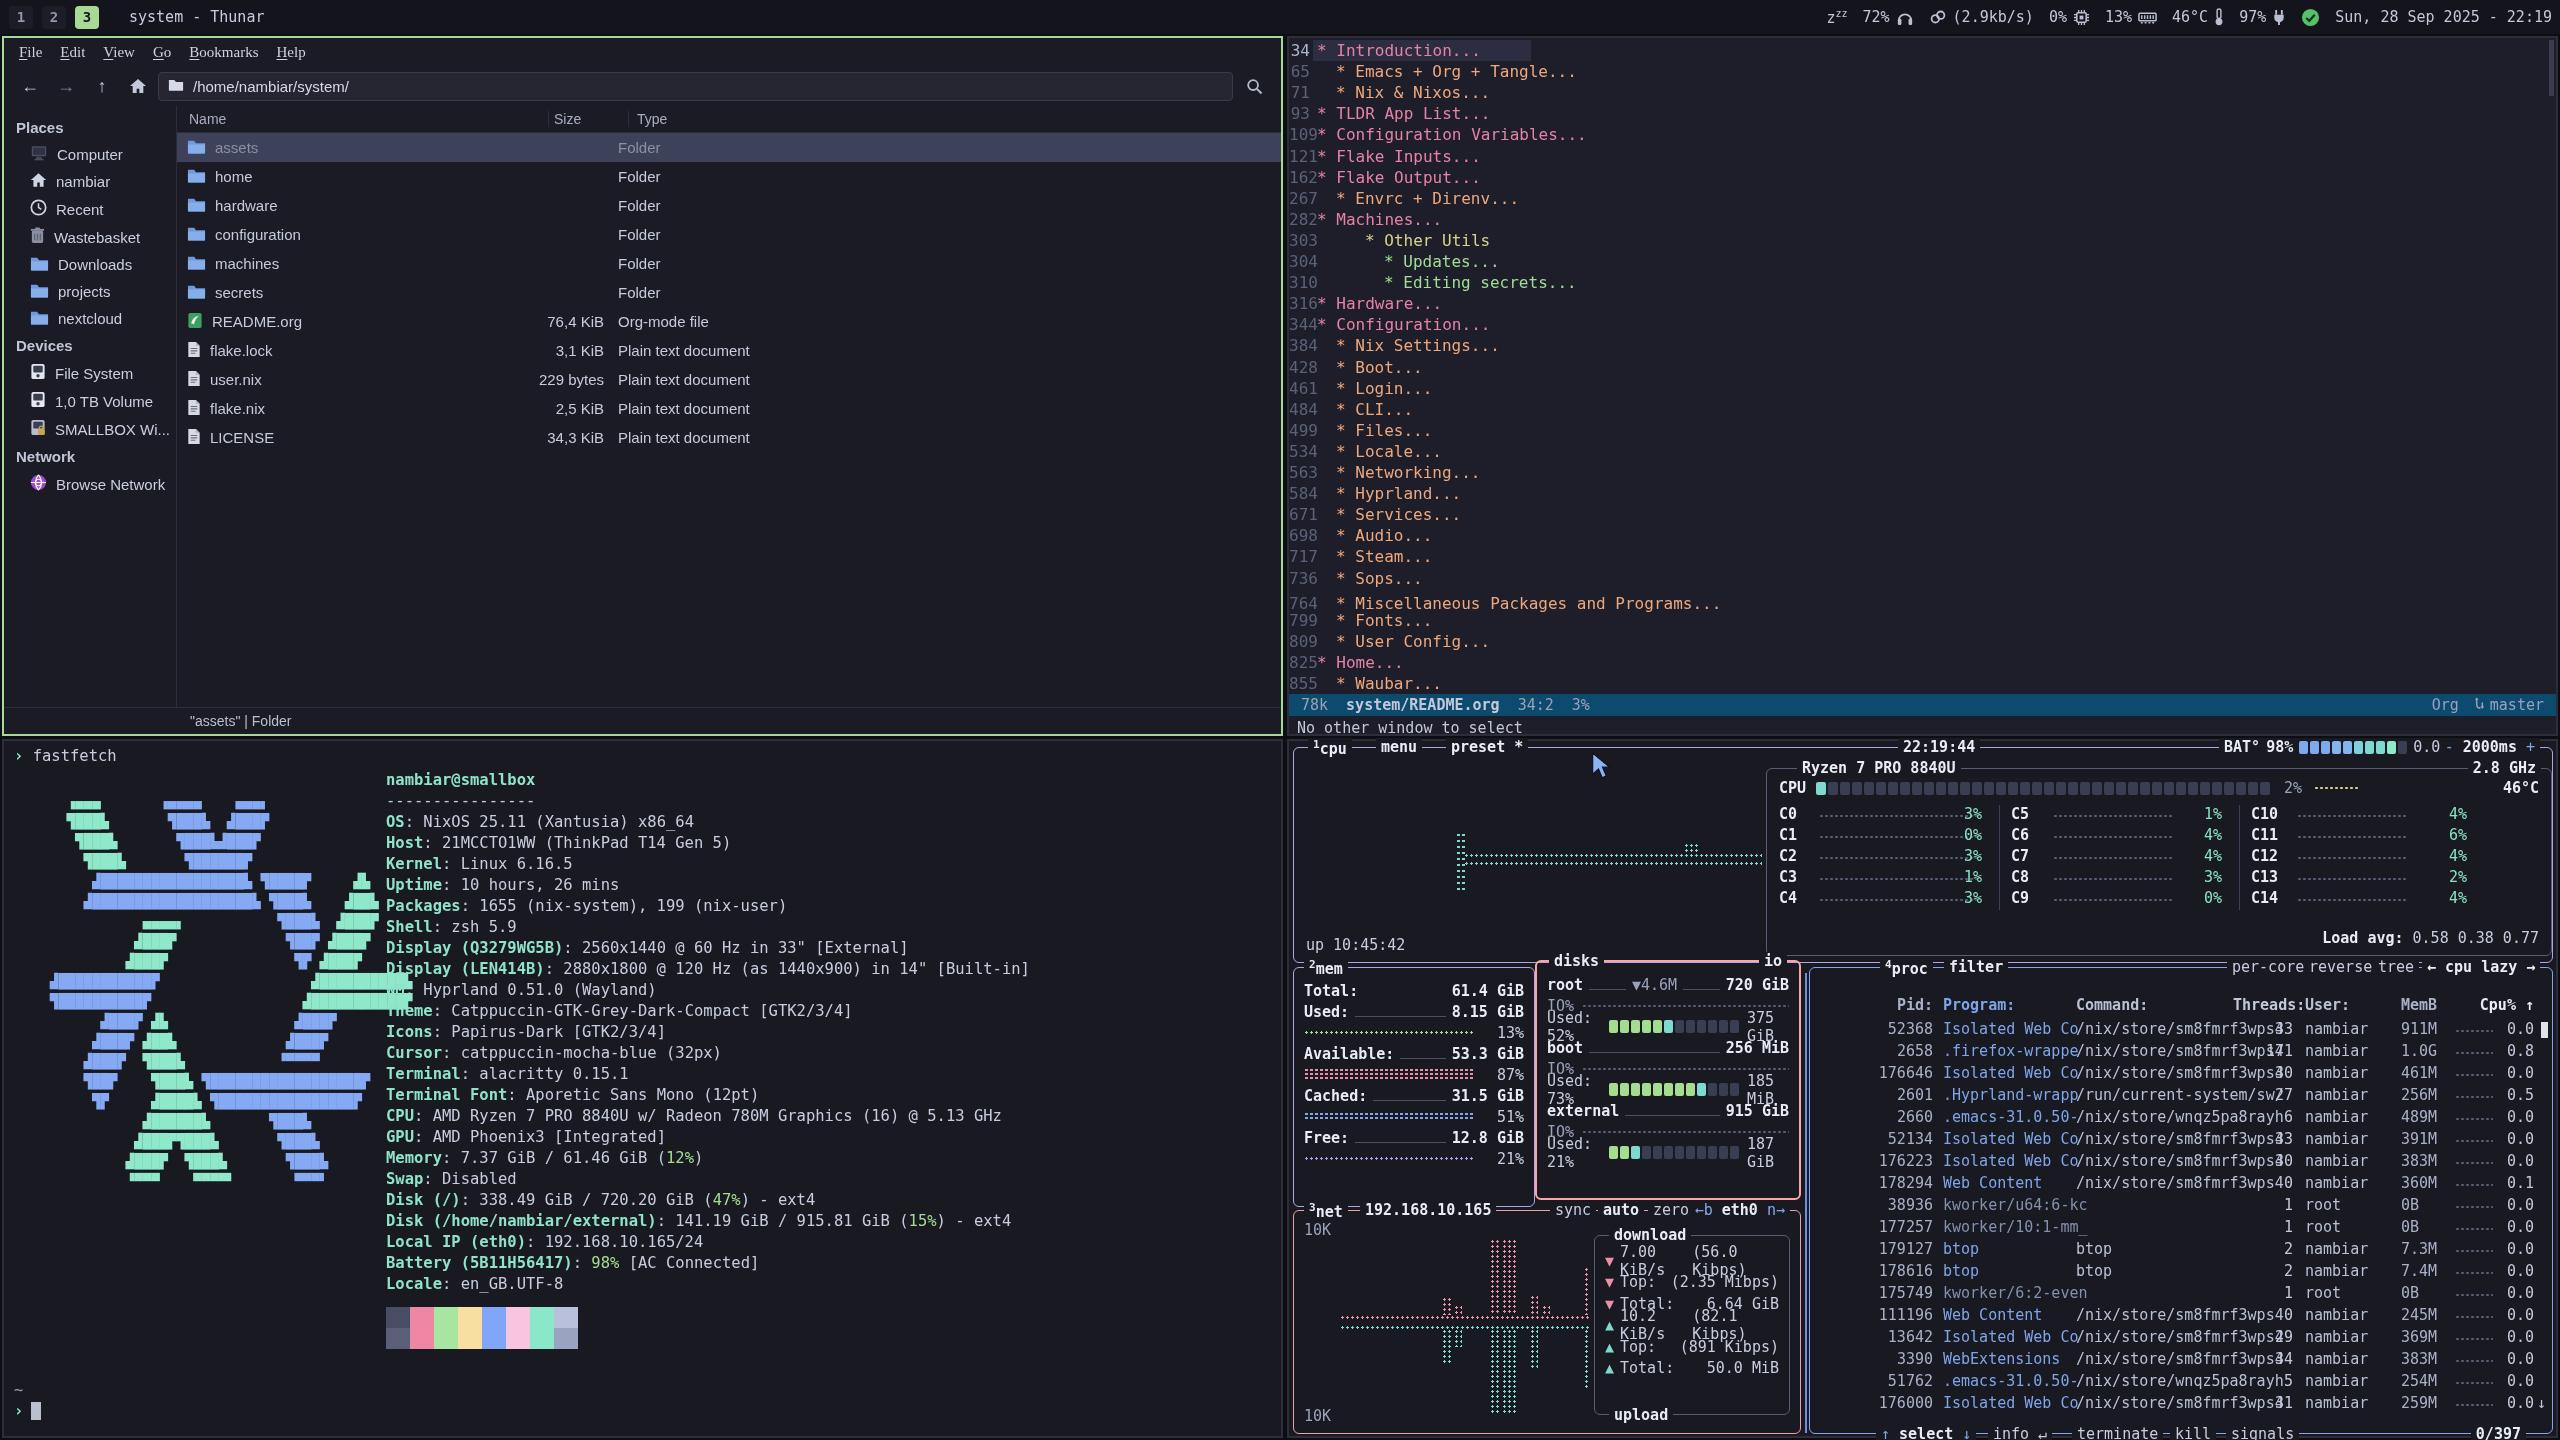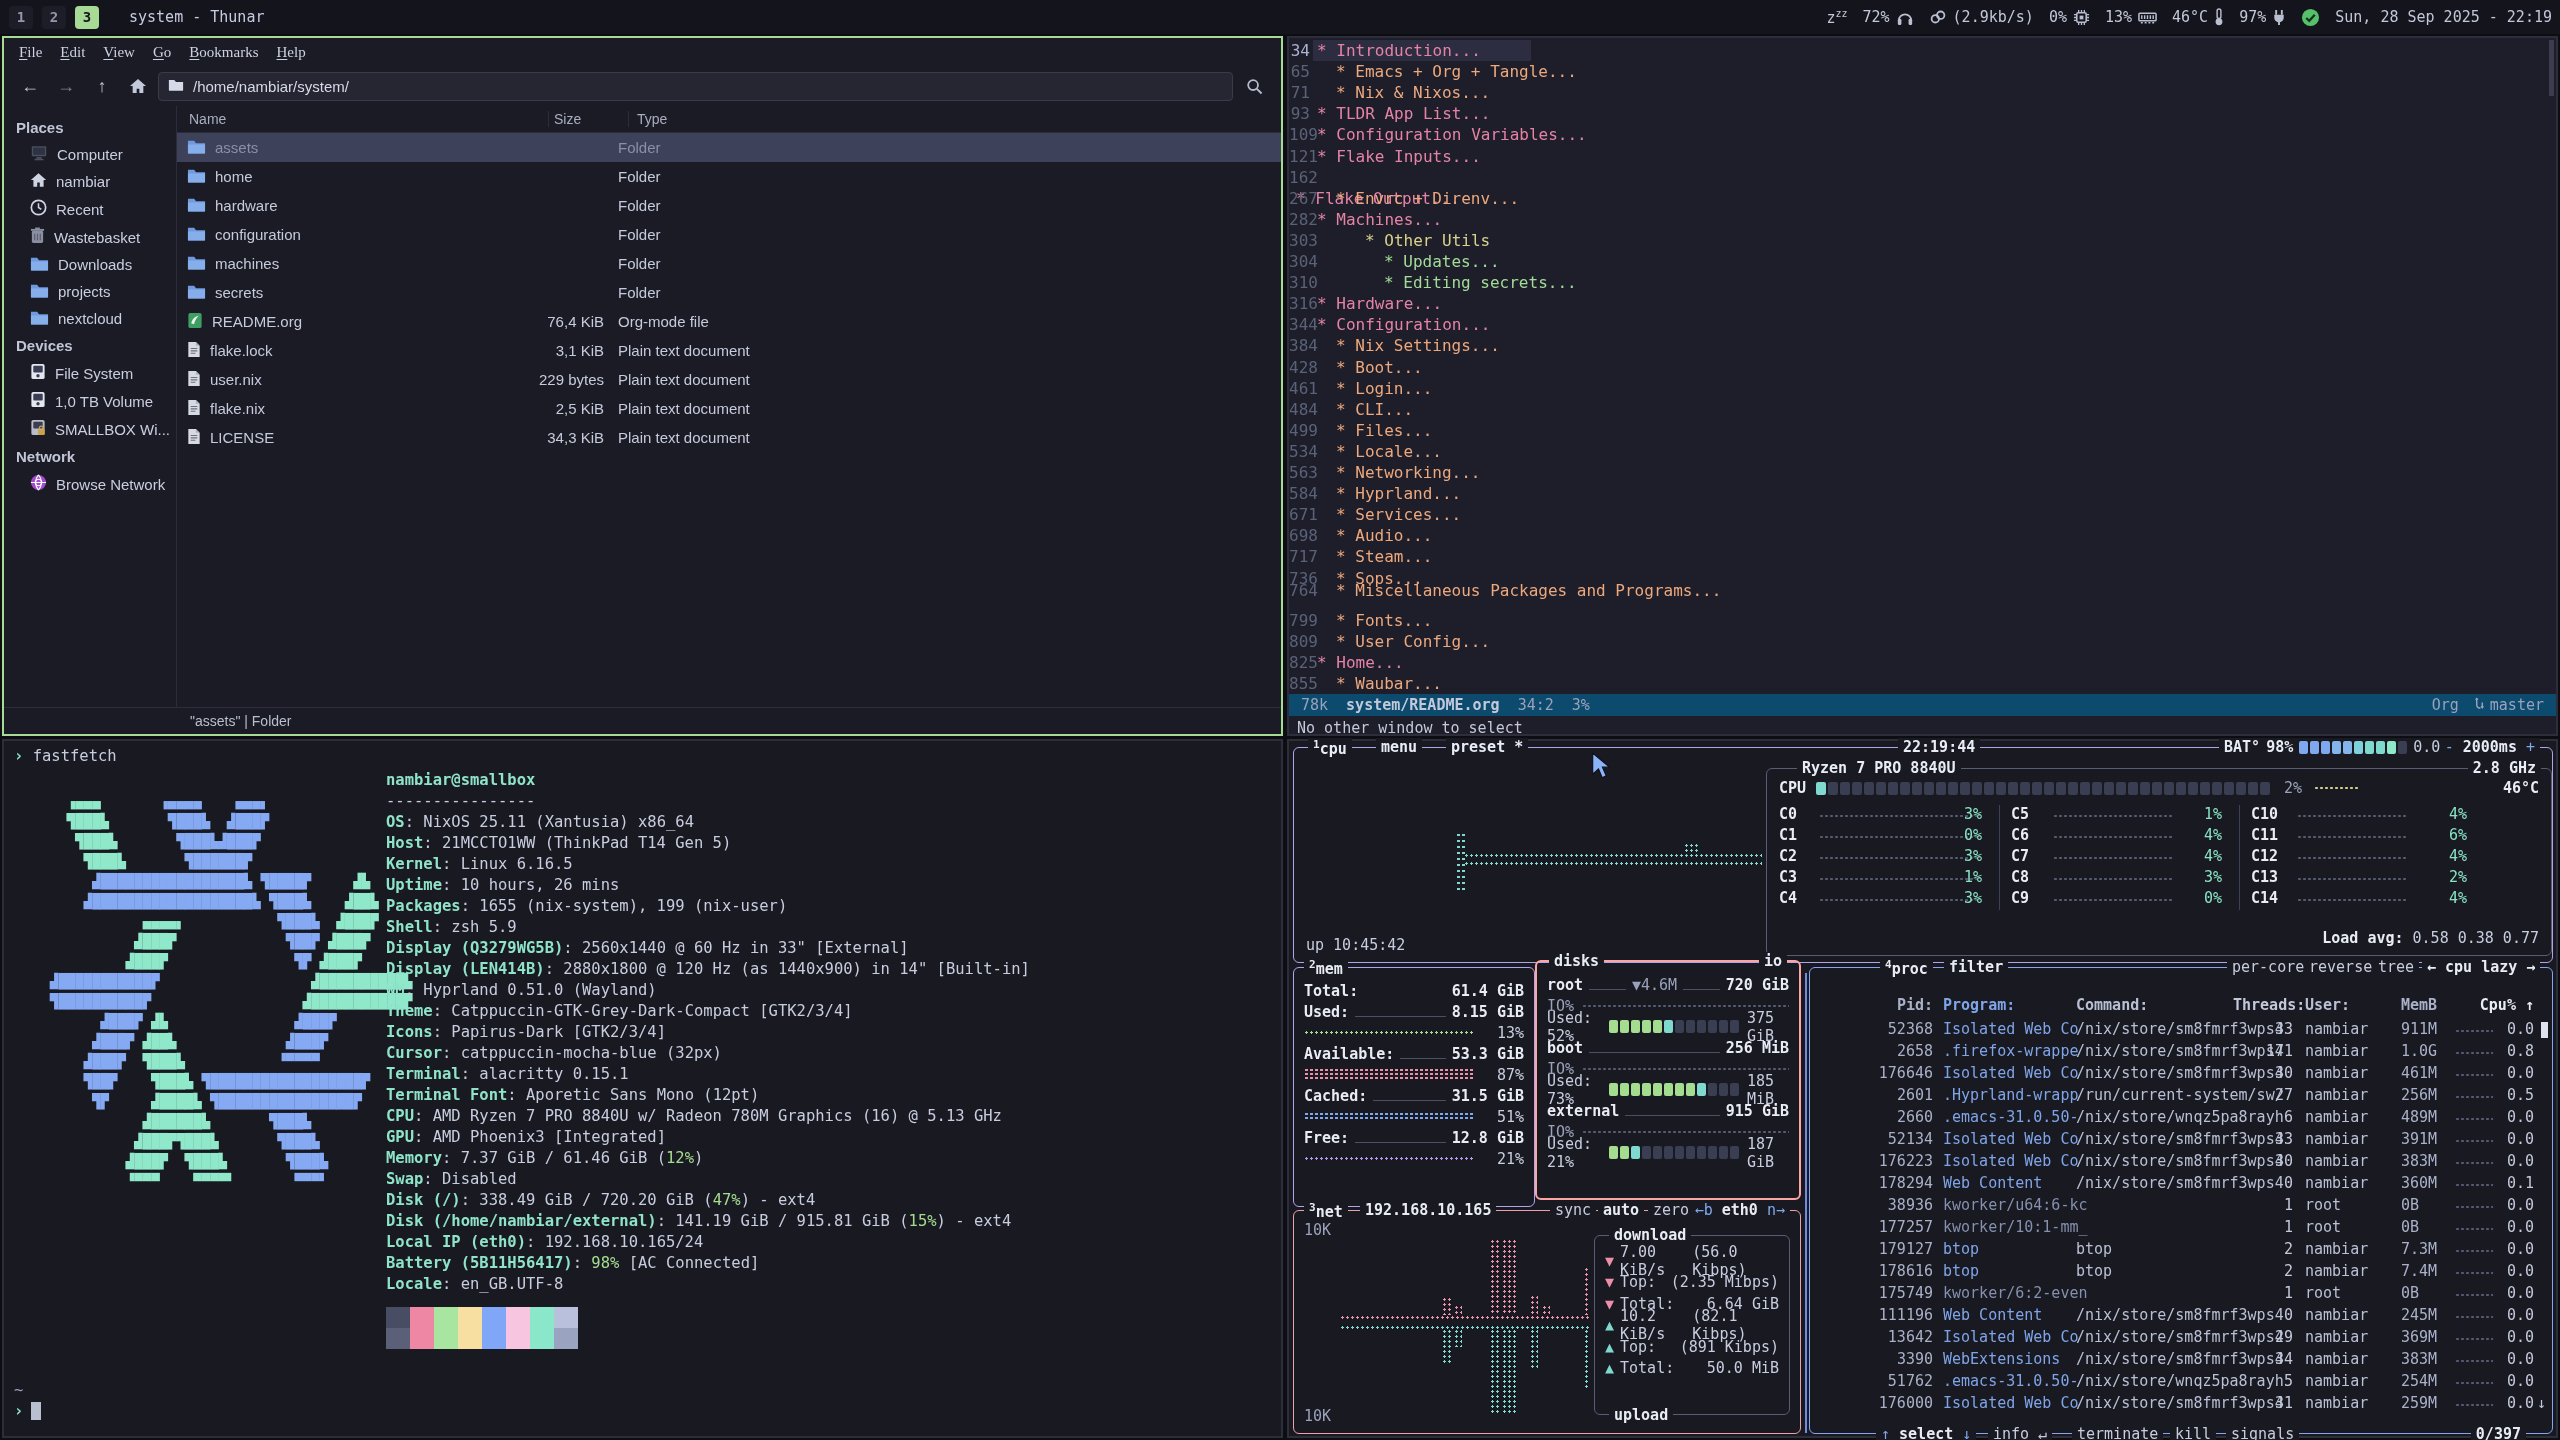--- a/index.html
+++ b/index.html
@@ -463,41 +463,41 @@
   </div>
 
   <div class="win" id="emacs">
     <div class="ebuf" id="emacs-buffer">
         <div class="eline cur" style="top: 0px;"><div class="cur-bg" style="top: 0px;"></div><span class="lnum">34</span><span class="hl1" style="margin-left: 7px; position: relative;">* Introduction...</span></div>
         <div class="eline" style="top: 21.1px;"><span class="lnum">65</span><span class="hl2" style="margin-left: 26px; position: relative;">* Emacs + Org + Tangle...</span></div>
         <div class="eline" style="top: 42.2px;"><span class="lnum">71</span><span class="hl2" style="margin-left: 26px; position: relative;">* Nix &amp; Nixos...</span></div>
         <div class="eline" style="top: 63.3px;"><span class="lnum">93</span><span class="hl1" style="margin-left: 7px; position: relative;">* TLDR App List...</span></div>
         <div class="eline" style="top: 84.4px;"><span class="lnum">109</span><span class="hl1" style="margin-left: 7px; position: relative;">* Configuration Variables...</span></div>
         <div class="eline" style="top: 105.5px;"><span class="lnum">121</span><span class="hl1" style="margin-left: 7px; position: relative;">* Flake Inputs...</span></div>
-        <div class="eline" style="top: 126.6px; flex-direction: column;"><span class="lnum">162</span><span class="hl1" style="margin-left: 7px; position: relative;">* Flake Output...</span></div>
+        <div class="eline" style="top: 126.6px;"><span class="lnum">162</span><span class="hl1" style="margin-left: 7px; position: relative;">* Flake Output...</span></div>
         <div class="eline" style="top: 147.7px;"><span class="lnum">267</span><span class="hl2" style="margin-left: 26px; position: relative;">* Envrc + Direnv...</span></div>
         <div class="eline" style="top: 168.8px;"><span class="lnum">282</span><span class="hl1" style="margin-left: 7px; position: relative;">* Machines...</span></div>
         <div class="eline" style="top: 189.9px;"><span class="lnum">303</span><span class="hl3" style="margin-left: 55px; position: relative;">* Other Utils</span></div>
         <div class="eline" style="top: 211px;"><span class="lnum">304</span><span class="hl4" style="margin-left: 74px; position: relative;">* Updates...</span></div>
         <div class="eline" style="top: 232.1px;"><span class="lnum">310</span><span class="hl4" style="margin-left: 74px; position: relative;">* Editing secrets...</span></div>
         <div class="eline" style="top: 253.2px;"><span class="lnum">316</span><span class="hl1" style="margin-left: 7px; position: relative;">* Hardware...</span></div>
         <div class="eline" style="top: 274.3px;"><span class="lnum">344</span><span class="hl1" style="margin-left: 7px; position: relative;">* Configuration...</span></div>
         <div class="eline" style="top: 295.4px;"><span class="lnum">384</span><span class="hl2" style="margin-left: 26px; position: relative;">* Nix Settings...</span></div>
         <div class="eline" style="top: 316.5px;"><span class="lnum">428</span><span class="hl2" style="margin-left: 26px; position: relative;">* Boot...</span></div>
         <div class="eline" style="top: 337.6px;"><span class="lnum">461</span><span class="hl2" style="margin-left: 26px; position: relative;">* Login...</span></div>
         <div class="eline" style="top: 358.7px;"><span class="lnum">484</span><span class="hl2" style="margin-left: 26px; position: relative;">* CLI...</span></div>
         <div class="eline" style="top: 379.8px;"><span class="lnum">499</span><span class="hl2" style="margin-left: 26px; position: relative;">* Files...</span></div>
         <div class="eline" style="top: 400.9px;"><span class="lnum">534</span><span class="hl2" style="margin-left: 26px; position: relative;">* Locale...</span></div>
         <div class="eline" style="top: 422px;"><span class="lnum">563</span><span class="hl2" style="margin-left: 26px; position: relative;">* Networking...</span></div>
         <div class="eline" style="top: 443.1px;"><span class="lnum">584</span><span class="hl2" style="margin-left: 26px; position: relative;">* Hyprland...</span></div>
         <div class="eline" style="top: 464.2px;"><span class="lnum">671</span><span class="hl2" style="margin-left: 26px; position: relative;">* Services...</span></div>
         <div class="eline" style="top: 485.3px;"><span class="lnum">698</span><span class="hl2" style="margin-left: 26px; position: relative;">* Audio...</span></div>
         <div class="eline" style="top: 506.4px;"><span class="lnum">717</span><span class="hl2" style="margin-left: 26px; position: relative;">* Steam...</span></div>
         <div class="eline" style="top: 527.5px;"><span class="lnum">736</span><span class="hl2" style="margin-left: 26px; position: relative;">* Sops...</span></div>
-        <div class="eline" style="top: 540px;"><span class="lnum">764</span><span class="hl2" style="margin-left: 26px; position: relative;">* Miscellaneous Packages and Programs...</span></div>
+        <div class="eline" style="top: 553px;"><span class="lnum">764</span><span class="hl2" style="margin-left: 26px; position: relative;">* Miscellaneous Packages and Programs...</span></div>
         <div class="eline" style="top: 569.7px;"><span class="lnum">799</span><span class="hl2" style="margin-left: 26px; position: relative;">* Fonts...</span></div>
         <div class="eline" style="top: 590.8px;"><span class="lnum">809</span><span class="hl2" style="margin-left: 26px; position: relative;">* User Config...</span></div>
         <div class="eline" style="top: 611.9px;"><span class="lnum">825</span><span class="hl1" style="margin-left: 7px; position: relative;">* Home...</span></div>
         <div class="eline" style="top: 633px;"><span class="lnum">855</span><span class="hl2" style="margin-left: 26px; position: relative;">* Waubar...</span></div>
       </div>
     <div class="escroll"></div>
     <div class="modeline">
       <span>78k</span>
       <span class="ml-file">system/README.org</span>
       <span>34:2</span>

